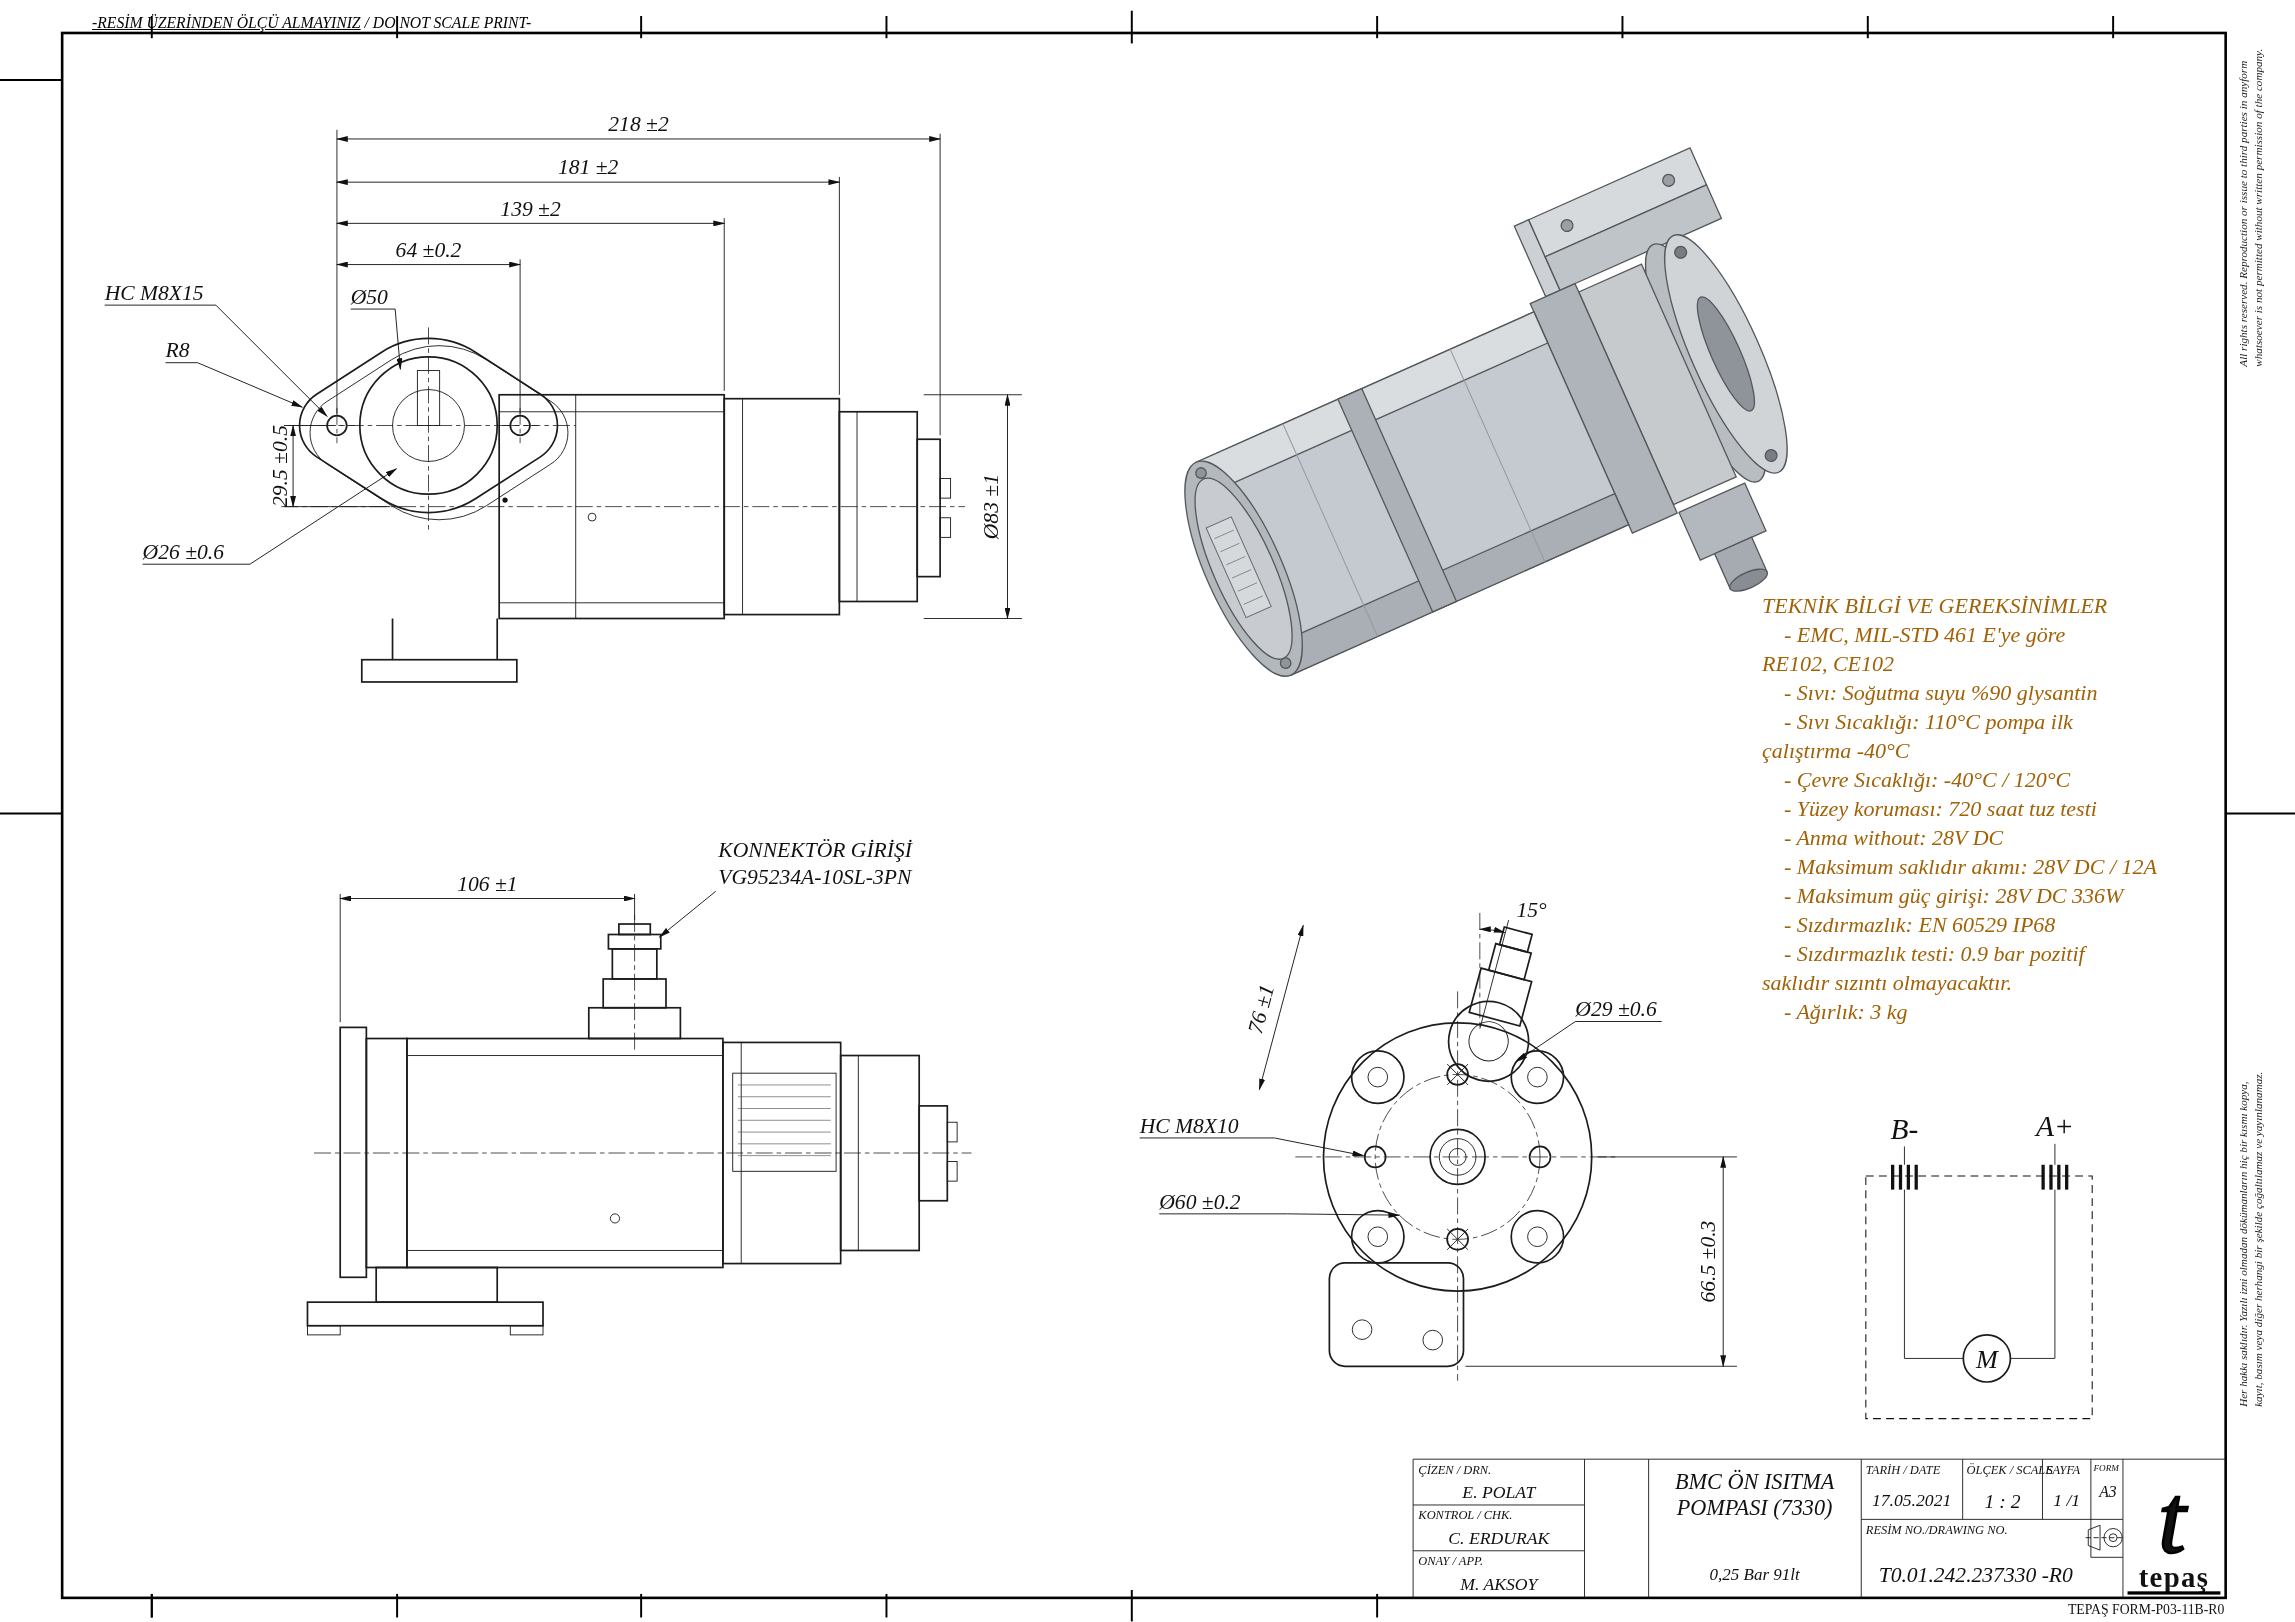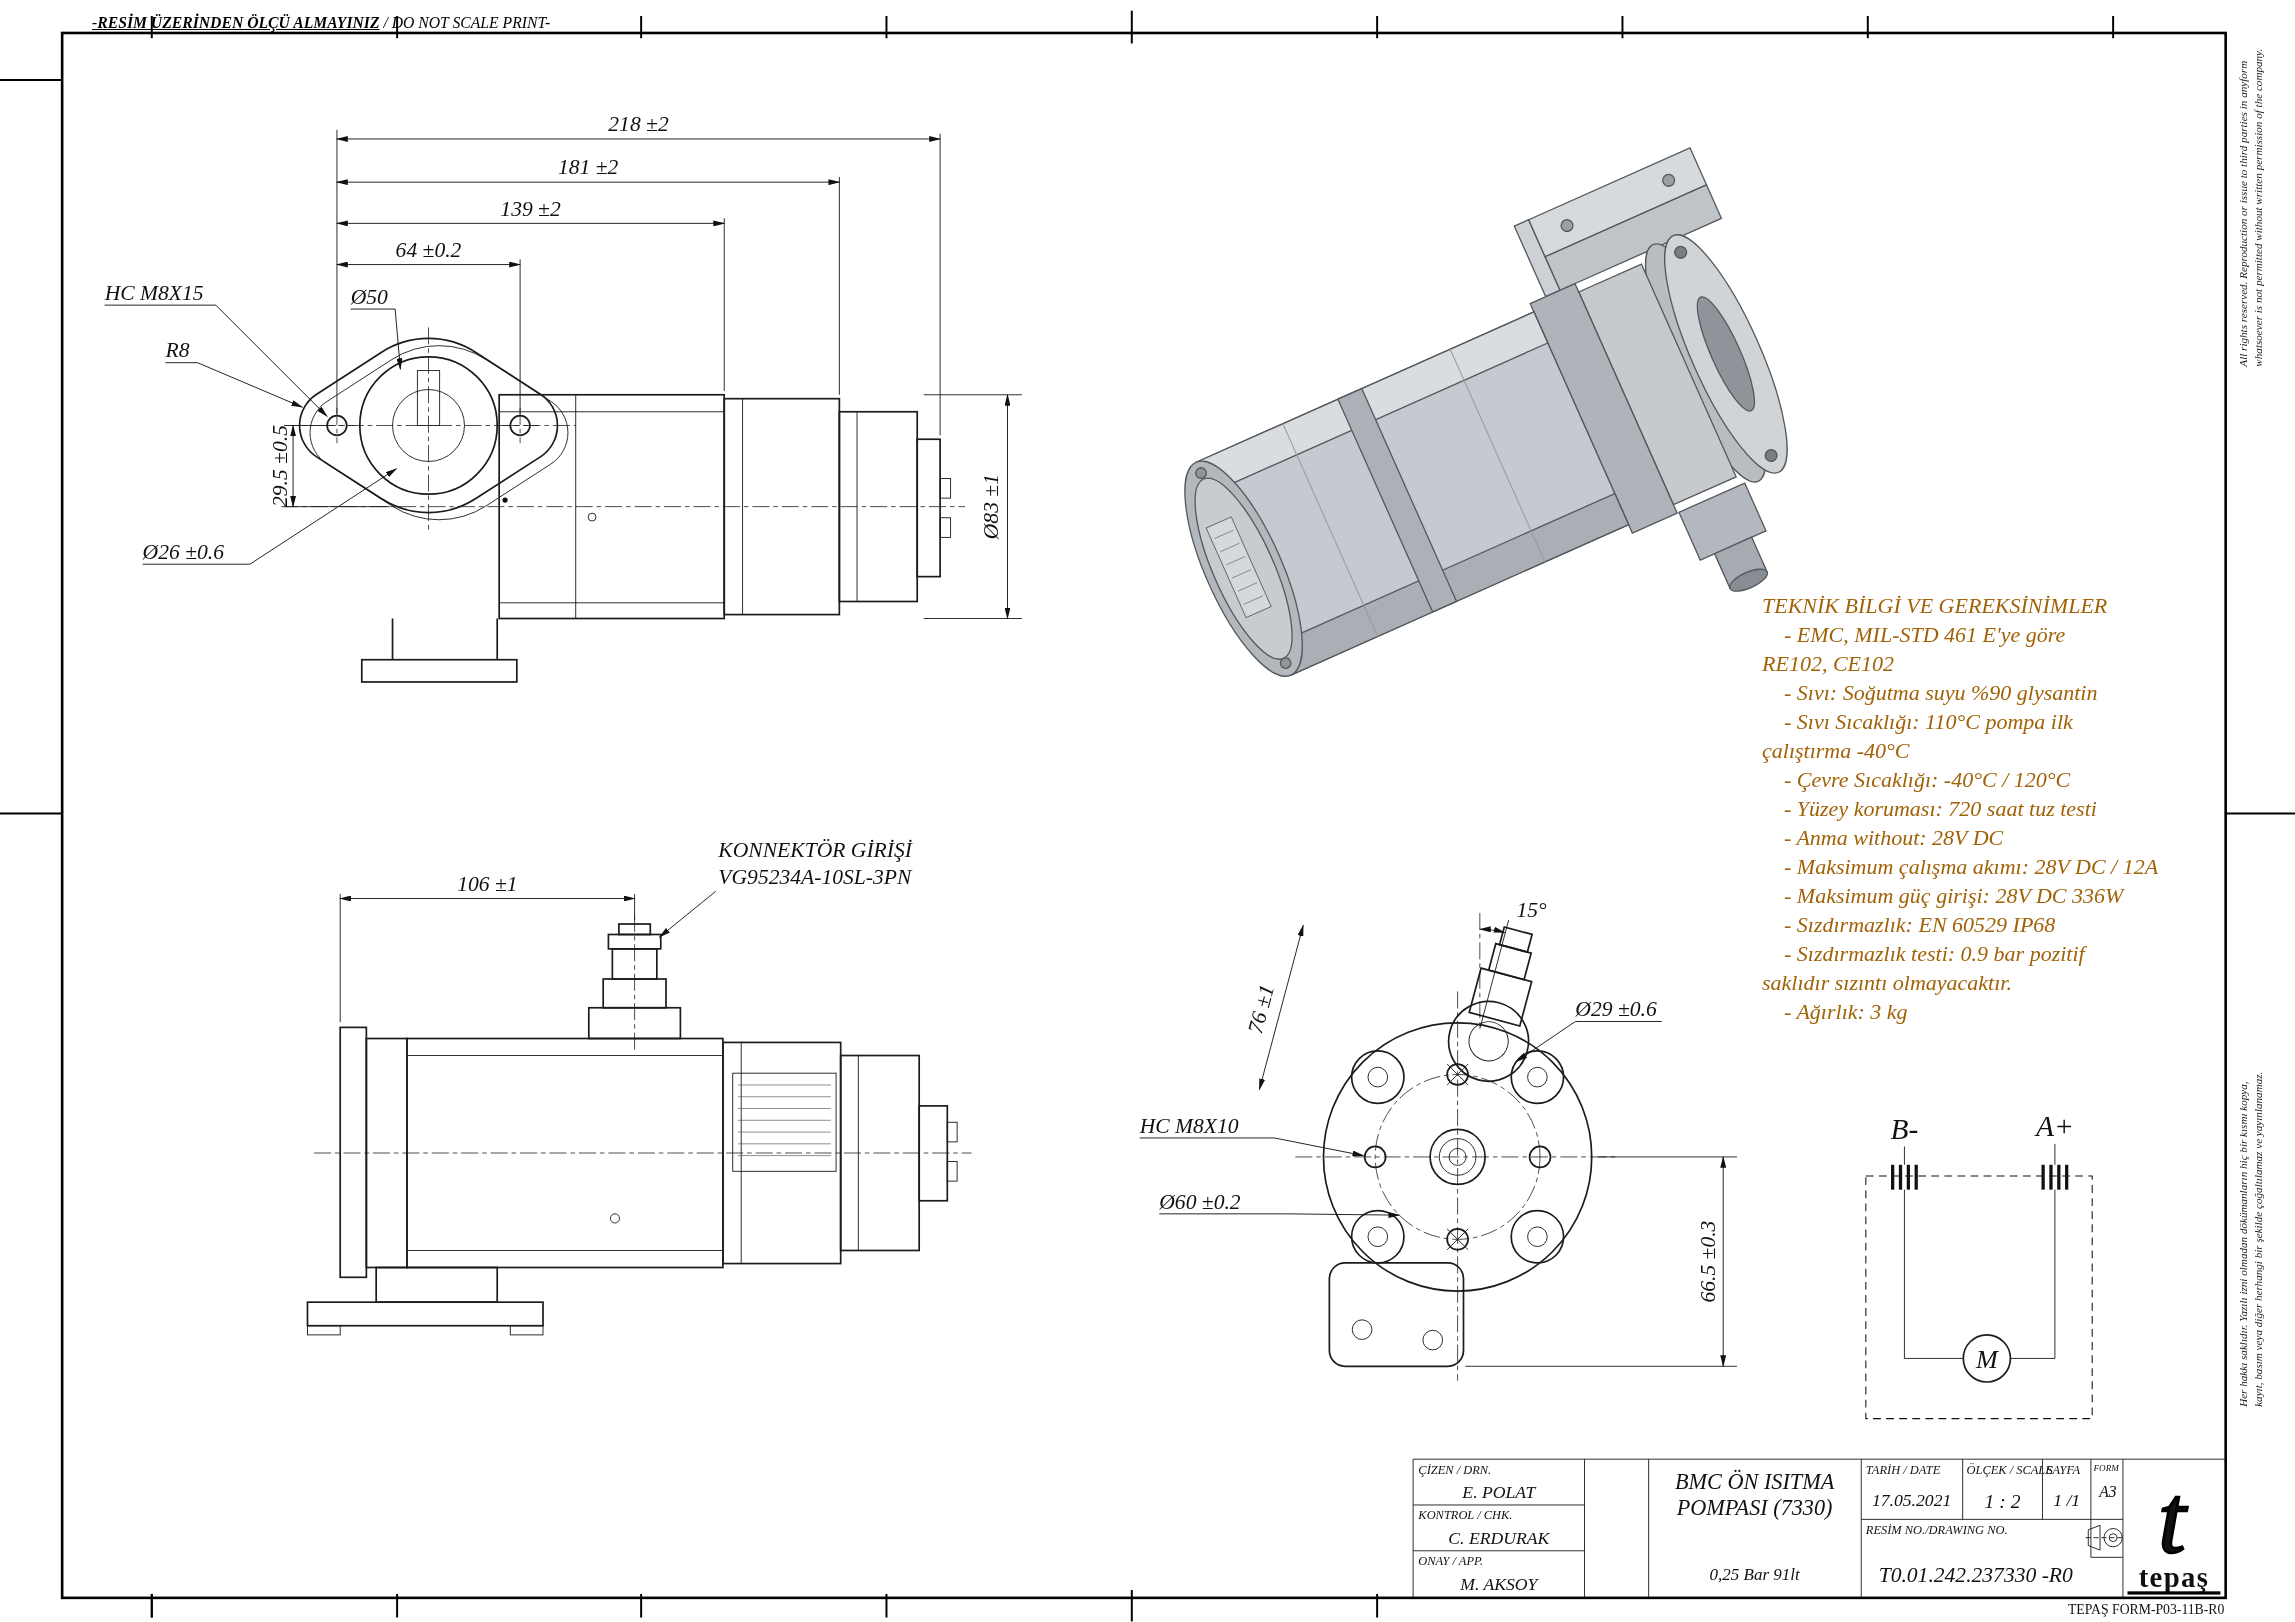--- a/index.html
+++ b/index.html
@@ -14,21 +14,21 @@
   .tick{stroke:#000;stroke-width:3;}
   .dt{font:italic 33px "Liberation Serif",serif;text-anchor:middle;}
   .lb{font:italic 33px "Liberation Serif",serif;text-anchor:start;}
   .cp{font:italic 17px "Liberation Serif",serif;fill:#222;}
   .tb-lab{font:italic 19px "Liberation Serif",serif;text-anchor:start;}
   .tb-val{font:italic 27px "Liberation Serif",serif;text-anchor:middle;}
   .tb-big{font:italic 34px "Liberation Serif",serif;text-anchor:middle;}
   .tb-no{font:italic 33px "Liberation Serif",serif;text-anchor:middle;}
   .sch{font:italic 45px "Liberation Serif",serif;text-anchor:middle;}
   #header-note{position:absolute;left:92px;top:14.4px;font:italic 15.7px "Liberation Serif",serif;color:#000;white-space:pre;}
-  #header-note .tr{font-weight:bold;text-decoration:underline;}
+  #header-note .tr{font-weight:normal;text-decoration:underline;}
   #tech-info{position:absolute;left:1762px;top:591px;font:italic 22px/29px "Liberation Serif",serif;color:#a16207;}
   #tech-info div{white-space:pre;}
 </style>
 </head>
 <body>
 
 <div id="sheet">
 
 <svg id="cad" width="2295" height="1623" viewBox="0 0 3508 2480" xmlns="http://www.w3.org/2000/svg">
   <defs>
@@ -391,21 +391,21 @@
 <div id="tech-info">
   <div>TEKNİK BİLGİ VE GEREKSİNİMLER</div>
   <div>    - EMC, MIL-STD 461 E'ye göre</div>
   <div>RE102, CE102</div>
   <div>    - Sıvı: Soğutma suyu %90 glysantin</div>
   <div>    - Sıvı Sıcaklığı: 110°C pompa ilk</div>
   <div>çalıştırma -40°C</div>
   <div>    - Çevre Sıcaklığı: -40°C / 120°C</div>
   <div>    - Yüzey koruması: 720 saat tuz testi</div>
   <div>    - Anma without: 28V DC</div>
-  <div>    - Maksimum çalışma akımı: 28V DC / 12A</div>
+  <div>    - Maksimum saklıdır akımı: 28V DC / 12A</div>
   <div>    - Maksimum güç girişi: 28V DC 336W</div>
   <div>    - Sızdırmazlık: EN 60529 IP68</div>
   <div>    - Sızdırmazlık testi: 0.9 bar pozitif</div>
   <div>saklıdır sızıntı olmayacaktır.</div>
   <div>    - Ağırlık: 3 kg</div>
 </div>
 
 </div>
 
 

